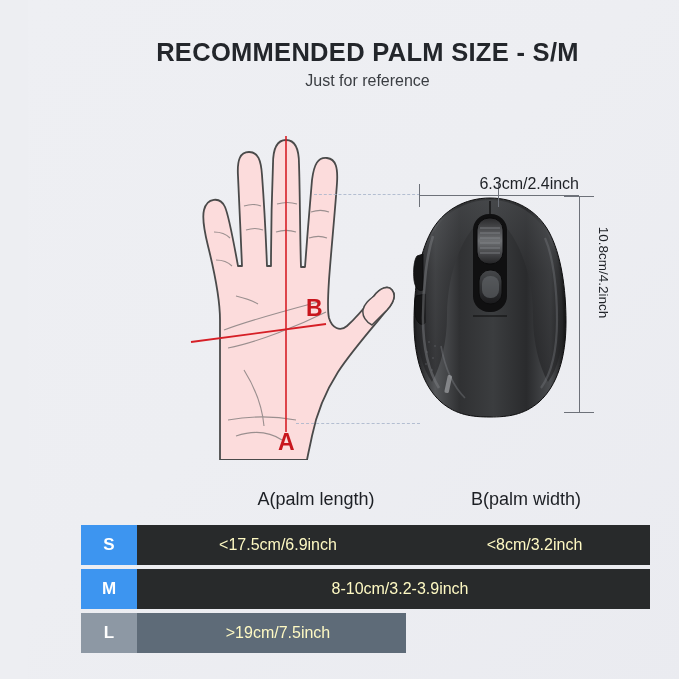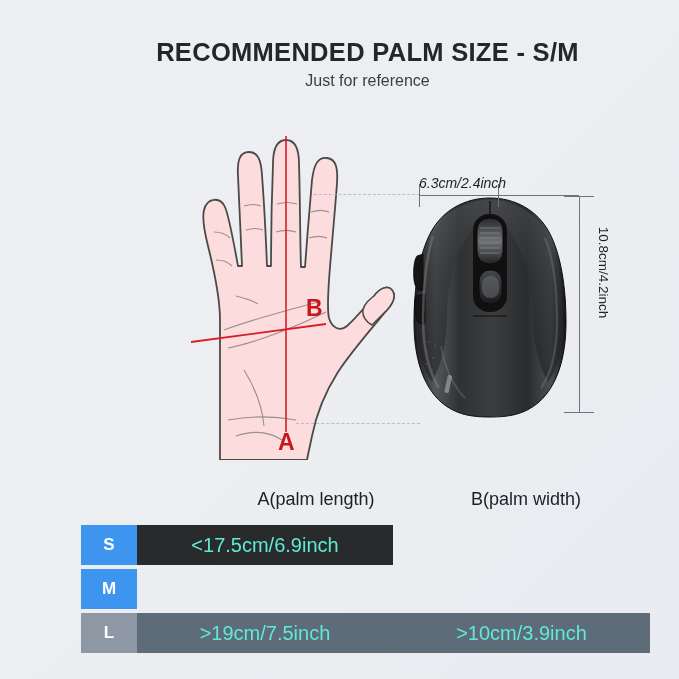--- a/index.html
+++ b/index.html
@@ -97,25 +97,24 @@
     border-top: 1.5px solid #6d7179;
   }
   .dim-cap-top { left: 536px; top: 196px; width: 30px; }
   .dim-cap-bot { left: 536px; top: 412px; width: 30px; }
 
   .dim-label-h {
     position: absolute;
     left: 391px;
     top: 175px;
     width: 160px;
-    text-align: left;
-    font-size: 14px;
+    text-align: right;
+    font-size: 16px;
     color: #1e2126;
     white-space: nowrap;
-    font-style: italic;
   }
   .dim-label-v {
     position: absolute;
     left: 515px;
     top: 265px;
     width: 120px;
     text-align: center;
     font-size: 13.5px;
     color: #1e2126;
     white-space: nowrap;
@@ -173,23 +172,24 @@
     justify-content: center;
     font-size: 17px;
     font-weight: bold;
     color: #ffffff;
   }
   .cell-val {
     flex: 1 1 auto;
     display: flex;
     align-items: center;
     justify-content: center;
-    font-size: 20px;
-    color: #5eead4;
+    font-size: 16px;
+    color: #fef9c3;
     white-space: nowrap;
+    padding-left: 13px;
   }
   .cell-a { flex: 0 0 256px; }
   .cell-b { flex: 1 1 auto; }
 
   .row-dark .cell-size { background: #3d95f0; }
   .row-dark .cell-val  { background: #282a2b; }
   .row-gray .cell-size { background: #8d98a4; }
   .row-gray .cell-val  { background: #5e6b78; text-align: center; }
 </style>
 </head>
@@ -379,27 +379,28 @@
   <div class="col-headers">
     <div class="col-head col-head-b">B(palm width)</div>
     <div class="col-head col-head-a">A(palm length)</div>
   </div>
 
   <div class="size-table">
 
     <div class="trow row-dark">
       <div class="cell-size">S</div>
       <div class="cell-val cell-a">&lt;17.5cm/6.9inch</div>
+      <div class="cell-val cell-b">&lt;8cm/3.2inch</div>
     </div>
 
     <div class="trow row-dark">
       <div class="cell-size">M</div>
+      <div class="cell-val cell-b">8-10cm/3.2-3.9inch</div>
     </div>
 
     <div class="trow row-gray">
       <div class="cell-size">L</div>
       <div class="cell-val cell-a">&gt;19cm/7.5inch</div>
-      <div class="cell-val cell-b">&gt;10cm/3.9inch</div>
     </div>
 
   </div>
 
 </div>
 
 </body></html>

